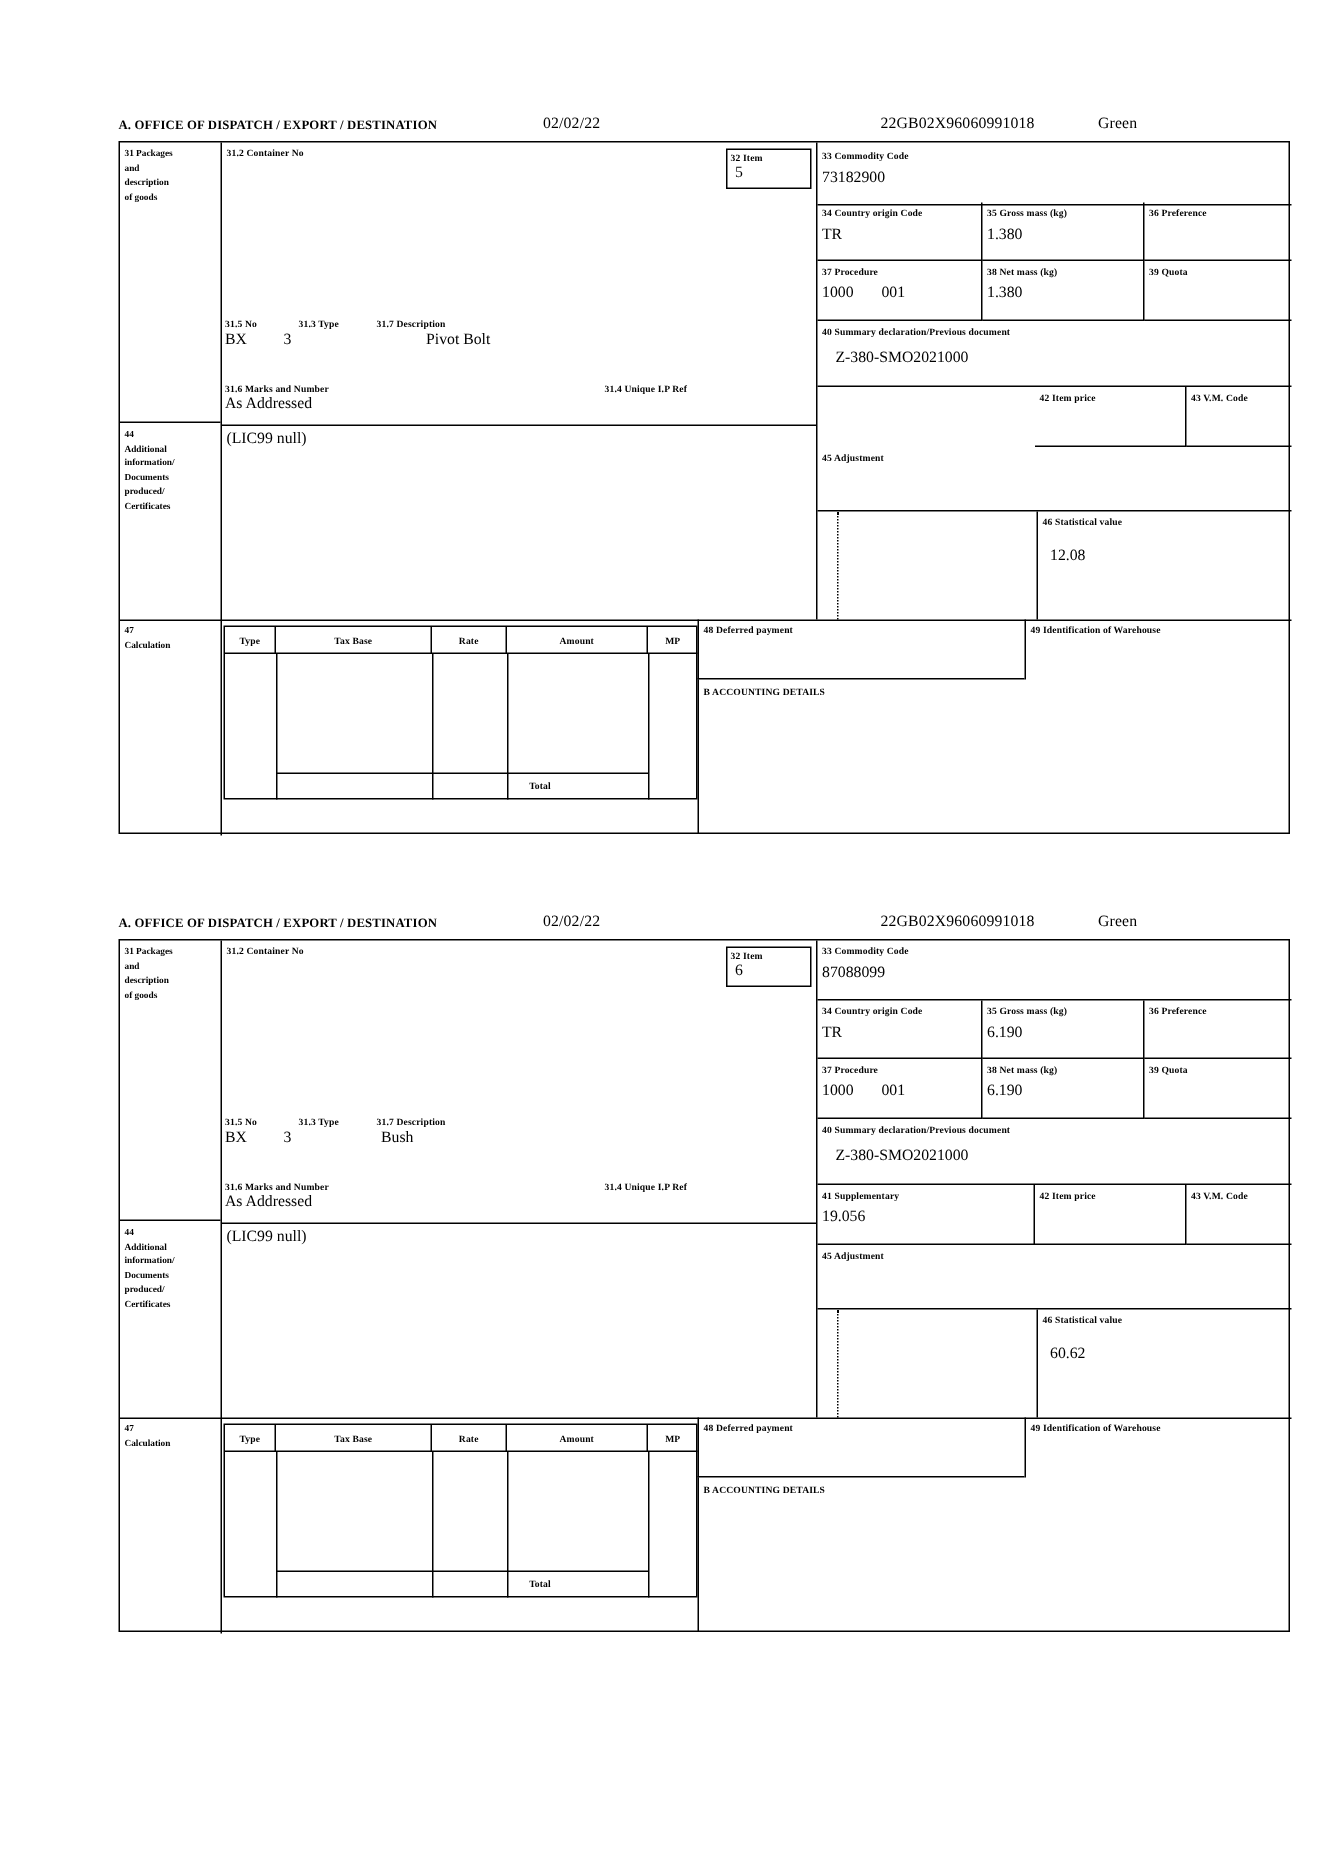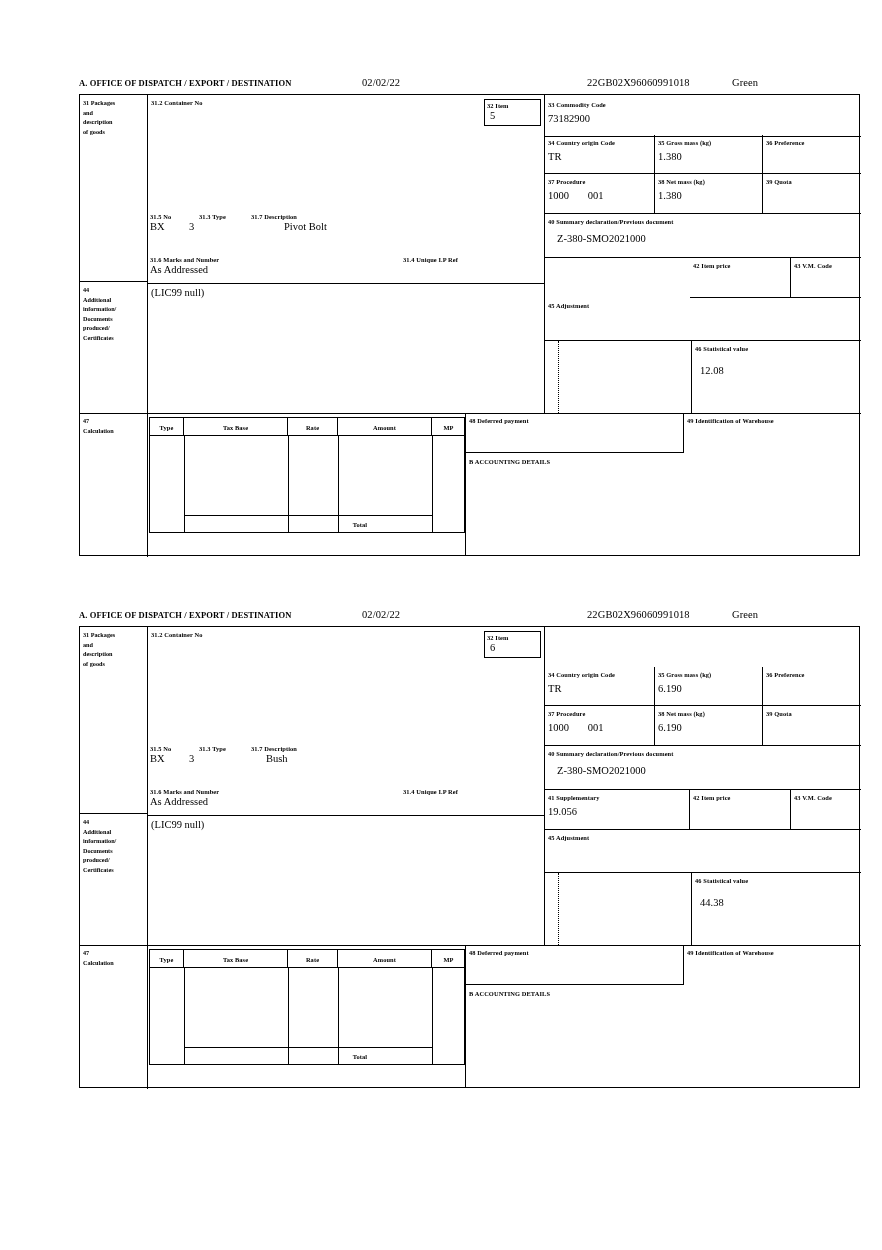--- a/index.html
+++ b/index.html
@@ -311,39 +311,43 @@
         <div class="lbl pad" style="padding-top:3px;">31.2 Container No</div>
         <div class="val pad"></div>
       </div>
 
       <div class="cell" style="left:70px;top:117px;width:400px;height:32px;">
         <span class="lbl" style="position:absolute;left:0;top:0;">31.5 No</span>
         <span class="lbl" style="position:absolute;left:49px;top:0;">31.3 Type</span>
         <span class="lbl" style="position:absolute;left:101px;top:0;">31.7 Description</span>
         <span class="val" style="position:absolute;left:0;top:9px;">BX</span>
         <span class="val" style="position:absolute;left:39px;top:9px;">3</span>
-        <span class="val" style="position:absolute;left:116px;top:9px;">Bush</span>
+        <span class="val" style="position:absolute;left:104px;top:9px;">Bush</span>
       </div>
 
       <div class="cell" style="left:70px;top:160px;width:400px;height:28px;">
         <span class="lbl" style="position:absolute;left:0;top:0;">31.6 Marks and Number</span>
         <span class="lbl" style="position:absolute;left:253px;top:0;">31.4 Unique I.P Ref</span>
         <span class="val" style="position:absolute;left:0;top:9px;">As Addressed</span>
         <span class="val" style="position:absolute;left:253px;top:9px;"></span>
       </div>
 
       <div class="cell" style="left:68px;top:188px;width:396px;height:0;border-top:1px solid #000;"></div>
 
       <div class="cell box" style="left:404px;top:4px;width:57px;height:27px;">
         <div class="lbl" style="padding:1px 0 0 2px;">32 Item</div>
         <div class="val" style="padding:0 0 0 5px;">6</div>
       </div>
 
       <div class="cell" style="left:464px;top:0;width:0;height:318px;border-left:1px solid #000;"></div>
 
+      <div class="cell bb" style="left:465px;top:0;width:316px;height:40px;">
+        <div class="lbl pad" style="padding-top:3px;">33 Commodity Code</div>
+        <div class="val pad" style="padding-top:4px;">87088099</div>
+      </div>
 
       <div class="cell bb br" style="left:465px;top:40px;width:110px;height:39px;">
         <div class="lbl pad" style="padding-top:3px;">34 Country origin Code</div>
         <div class="val pad" style="padding-top:4px;">TR</div>
       </div>
       <div class="cell bb br" style="left:575px;top:40px;width:108px;height:39px;">
         <div class="lbl pad" style="padding-top:3px;">35 Gross mass (kg)</div>
         <div class="val pad" style="padding-top:4px;">6.190</div>
       </div>
       <div class="cell bb" style="left:683px;top:40px;width:98px;height:39px;">
@@ -387,21 +391,21 @@
 
       <div class="cell bb" style="left:465px;top:203px;width:316px;height:43px;">
         <div class="lbl pad" style="padding-top:3px;">45 Adjustment</div>
         <div class="val pad"></div>
       </div>
 
       <div class="dotted-v" style="left:478px;top:246px;height:72px;"></div>
 
       <div class="cell bl" style="left:611px;top:246px;width:170px;height:72px;">
         <div class="lbl pad" style="padding-top:3px;">46 Statistical value</div>
-        <div class="val pad" style="padding-top:12px;padding-left:8px;">44.38</div>
+        <div class="val pad" style="padding-top:12px;padding-left:8px;">60.62</div>
       </div>
 
       <div class="cell bt" style="left:0;top:186px;width:67px;height:132px;">
         <div class="lbl-sm pad" style="padding-top:3px;">
           <div>44</div>
           <div>Additional</div>
           <div>information/</div>
           <div>Documents</div>
           <div>produced/</div>
           <div>Certificates</div>

